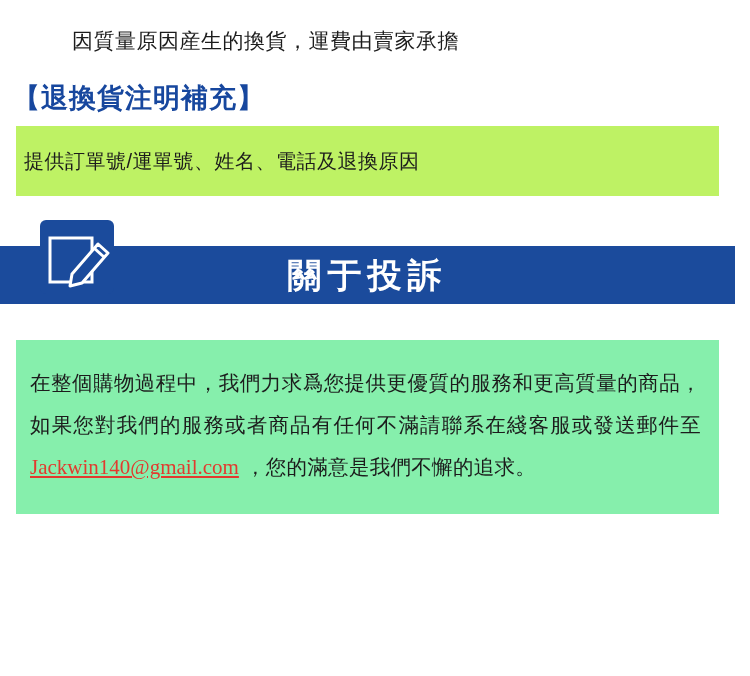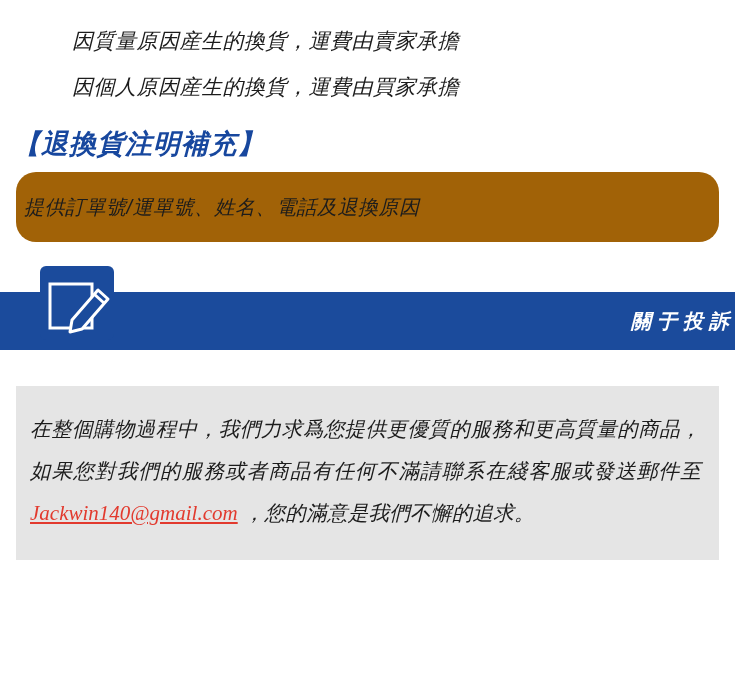--- a/index.html
+++ b/index.html
@@ -11,21 +11,20 @@
     height: 676px;
     background: #ffffff;
     font-family: "Liberation Sans", sans-serif;
     color: #1a1a1a;
     overflow: hidden;
   }
   .page {
     position: relative;
     width: 735px;
     height: 676px;
-    font-style: italic;
   }
 
   
   .top-lines {
     padding: 18px 0 0 0;
   }
   .top-line {
     font-size: 21px;
     line-height: 46px;
     letter-spacing: 0.5px;
@@ -39,24 +38,23 @@
     font-weight: bold;
     color: #17479e;
     letter-spacing: 1px;
     padding-left: 13px;
     margin-top: 16px;
     margin-bottom: 10px;
   }
 
   
   .note-panel {
-    background: #a16207;
+    background: #bef264;
     margin: 0 16px 0 16px;
     padding: 16px 0 16px 0;
-    border-radius: 20px;
   }
   .note-line {
     font-size: 20px;
     line-height: 38px;
     color: #1c1c1c;
     padding-left: 8px;
     letter-spacing: 0.5px;
   }
 
   
@@ -74,40 +72,40 @@
     background: #1b4b9c;
     border-radius: 0 0 0 0;
   }
   .banner-title {
     position: absolute;
     left: 0;
     right: 0;
     top: 0;
     height: 58px;
     line-height: 58px;
-    text-align: right;
+    text-align: center;
     color: #ffffff;
-    font-size: 20px;
+    font-size: 34px;
     font-weight: bold;
     letter-spacing: 6px;
   }
   .pencil-badge {
     position: absolute;
     left: 38px;
     top: -28px;
     width: 78px;
     height: 78px;
   }
   .pencil-badge svg {
     display: block;
   }
 
   
   .complaint-panel {
-    background: #e5e5e5;
+    background: #86efac;
     margin: 32px 16px 0 16px;
     padding: 22px 18px 26px 14px;
   }
   .complaint-text {
     font-size: 20.5px;
     line-height: 42px;
     color: #1c1c1c;
     letter-spacing: 0.3px;
     text-align: justify;
   }
@@ -119,21 +117,20 @@
     letter-spacing: 0;
   }
 </style>
 </head>
 <body>
 
 <div class="page">
 
   <div class="top-lines">
     <div class="top-line">因質量原因産生的換貨，運費由賣家承擔</div>
-    <div class="top-line">因個人原因産生的換貨，運費由買家承擔</div>
   </div>
 
   <div class="bracket-heading">【退換貨注明補充】</div>
 
   <div class="note-panel">
     <div class="note-line">提供訂單號/運單號、姓名、電話及退換原因</div>
   </div>
 
   <div class="banner-wrap">
     <div class="banner-bar"></div>

